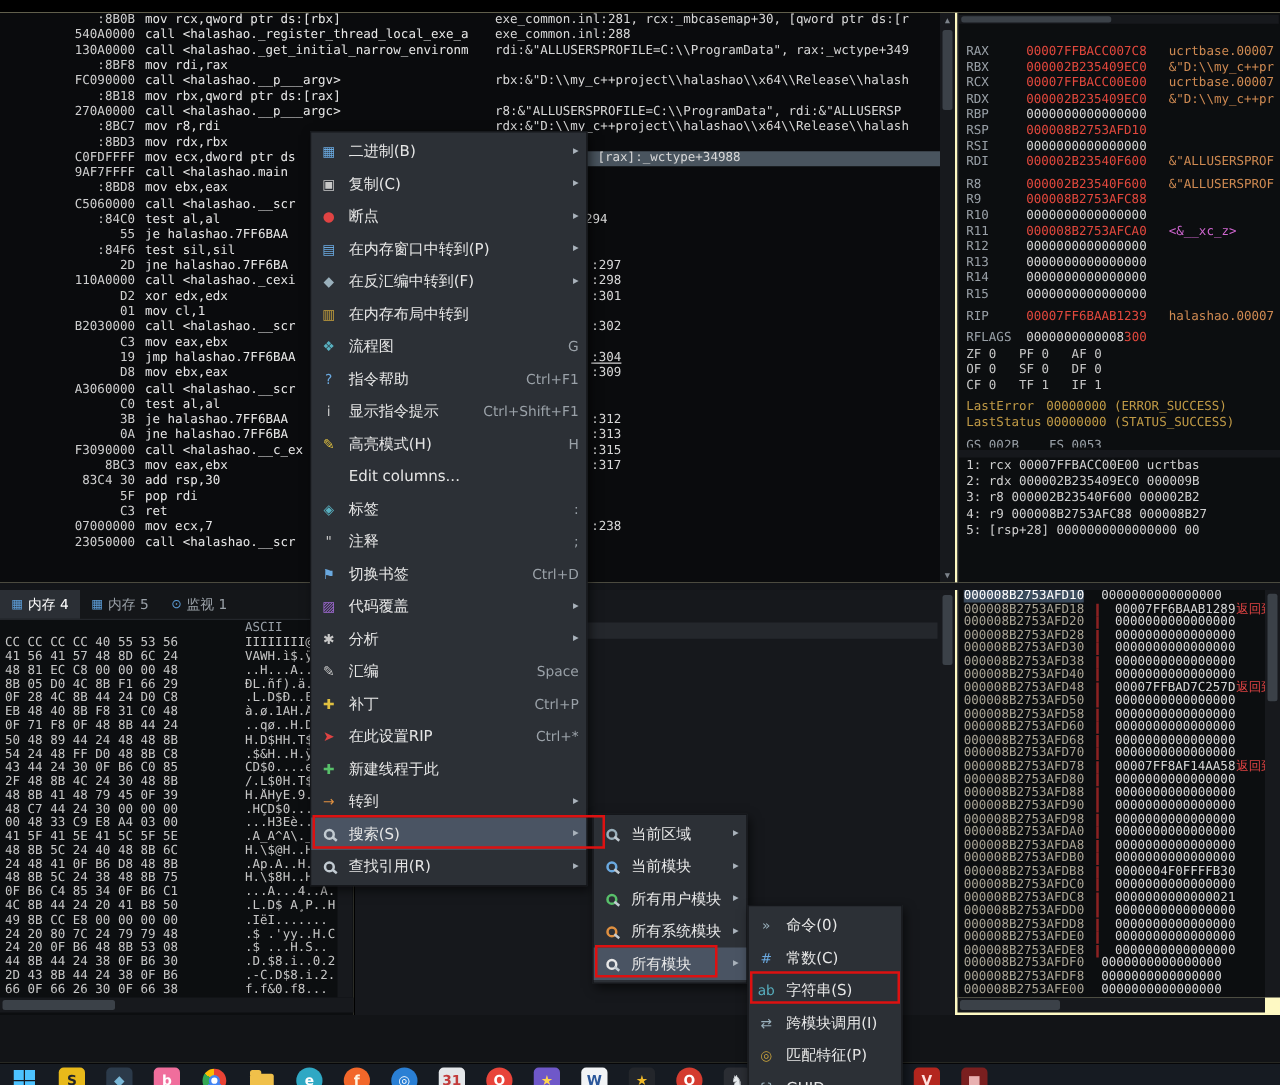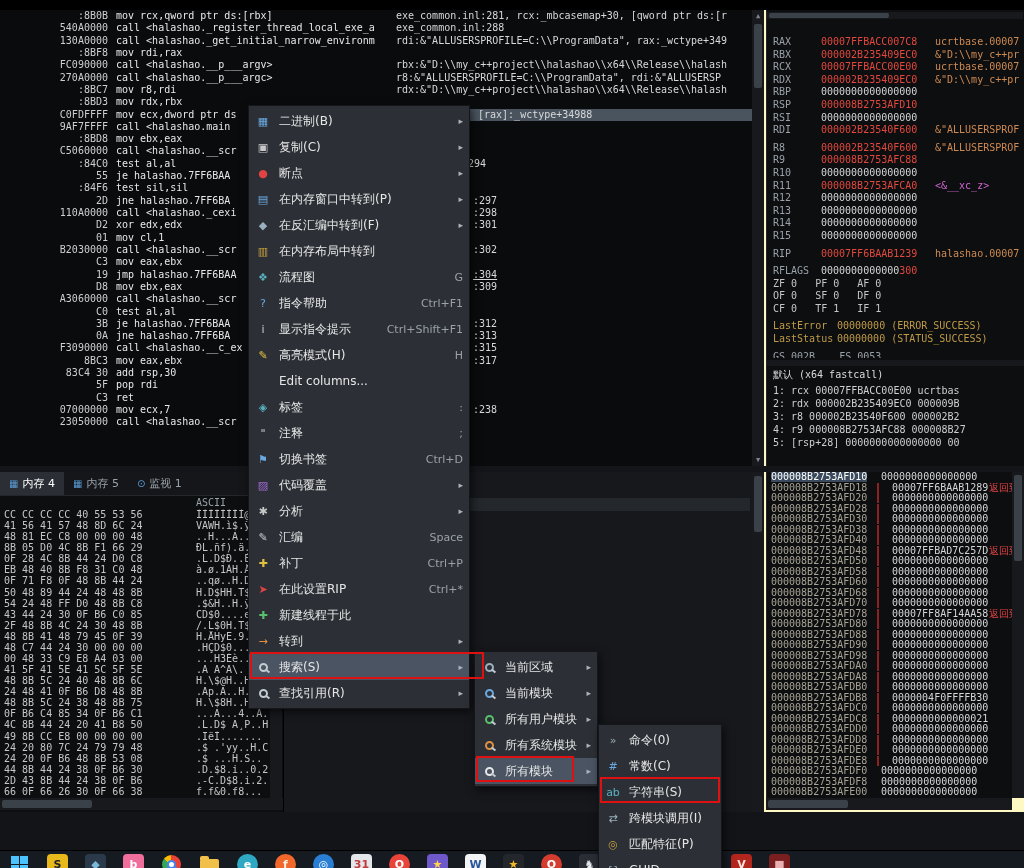--- a/index.html
+++ b/index.html
@@ -94,20 +94,21 @@
 <body>
 
 <div id="screen">
 
   <div id="disasm">
       <div class="drow"><span class="dbytes">:8B0B</span><span class="dinstr">mov rcx,qword ptr ds:[rbx]</span><span class="dcomment" style="left: 396px;">exe_common.inl:281, rcx:_mbcasemap+30, [qword ptr ds:[r</span></div>
       <div class="drow"><span class="dbytes">540A0000</span><span class="dinstr">call &lt;halashao._register_thread_local_exe_a</span><span class="dcomment" style="left: 396px;">exe_common.inl:288</span></div>
       <div class="drow"><span class="dbytes">130A0000</span><span class="dinstr">call &lt;halashao._get_initial_narrow_environm</span><span class="dcomment" style="left: 396px;">rdi:&amp;"ALLUSERSPROFILE=C:\\ProgramData", rax:_wctype+349</span></div>
       <div class="drow"><span class="dbytes">:8BF8</span><span class="dinstr">mov rdi,rax</span></div>
       <div class="drow"><span class="dbytes">FC090000</span><span class="dinstr">call &lt;halashao.__p___argv&gt;</span><span class="dcomment" style="left: 396px;">rbx:&amp;"D:\\my_c++project\\halashao\\x64\\Release\\halash</span></div>
+      <div class="drow"><span class="dbytes">:8B18</span><span class="dinstr">mov rbx,qword ptr ds:[rax]</span></div>
       <div class="drow"><span class="dbytes">270A0000</span><span class="dinstr">call &lt;halashao.__p___argc&gt;</span><span class="dcomment" style="left: 396px;">r8:&amp;"ALLUSERSPROFILE=C:\\ProgramData", rdi:&amp;"ALLUSERSP</span></div>
       <div class="drow"><span class="dbytes">:8BC7</span><span class="dinstr">mov r8,rdi</span><span class="dcomment" style="left: 396px;">rdx:&amp;"D:\\my_c++project\\halashao\\x64\\Release\\halash</span></div>
       <div class="drow"><span class="dbytes">:8BD3</span><span class="dinstr">mov rdx,rbx</span></div>
       <div class="drow"><div class="hlbar"></div><span class="dbytes">C0FDFFFF</span><span class="dinstr">mov ecx,dword ptr ds</span><span class="dcomment" style="left: 478px;">[rax]:_wctype+34988</span></div>
       <div class="drow"><span class="dbytes">9AF7FFFF</span><span class="dinstr">call &lt;halashao.main</span></div>
       <div class="drow"><span class="dbytes">:8BD8</span><span class="dinstr">mov ebx,eax</span></div>
       <div class="drow"><span class="dbytes">C5060000</span><span class="dinstr">call &lt;halashao.__scr</span></div>
       <div class="drow"><span class="dbytes">:84C0</span><span class="dinstr">test al,al</span><span class="dcomment" style="left: 462px;">:294</span></div>
       <div class="drow"><span class="dbytes">55</span><span class="dinstr">je halashao.7FF6BAA</span></div>
       <div class="drow"><span class="dbytes">:84F6</span><span class="dinstr">test sil,sil</span></div>
@@ -156,32 +157,31 @@
         <div class="rrow"><span class="rk">R9</span><span class="rv red">000008B2753AFC88</span></div>
         <div class="rrow"><span class="rk">R10</span><span class="rv">0000000000000000</span></div>
         <div class="rrow"><span class="rk">R11</span><span class="rv red">000008B2753AFCA0</span><span class="rc m">&lt;&amp;__xc_z&gt;</span></div>
         <div class="rrow"><span class="rk">R12</span><span class="rv">0000000000000000</span></div>
         <div class="rrow"><span class="rk">R13</span><span class="rv">0000000000000000</span></div>
         <div class="rrow"><span class="rk">R14</span><span class="rv">0000000000000000</span></div>
         <div class="rrow"><span class="rk">R15</span><span class="rv">0000000000000000</span></div>
         <div class="gap"></div>
         <div class="rrow"><span class="rk">RIP</span><span class="rv red">00007FF6BAAB1239</span><span class="rc o">halashao.00007</span></div>
         <div class="gap"></div>
-        <div class="rrow"><span class="rk">RFLAGS</span><span class="rv">0000000000000</span><span class="rv red">300</span></div>
+        <div class="rrow"><span class="rk">RFLAGS</span><span class="rv">0000000000008</span><span class="rv red">300</span></div>
         <div class="rrow flagline">ZF 0   PF 0   AF 0</div>
         <div class="rrow flagline">OF 0   SF 0   DF 0</div>
         <div class="rrow flagline">CF 0   TF 1   IF 1</div>
         <div class="gap"></div>
         <div class="rrow errline"><span class="rk">LastError</span><span class="rv">00000000 (ERROR_SUCCESS)</span></div>
         <div class="rrow errline"><span class="rk">LastStatus</span><span class="rv">00000000 (STATUS_SUCCESS)</span></div>
         <div class="gap"></div>
         <div class="rrow segline">GS 002B    FS 0053</div>
       </div>
     <div id="reg-split"></div>
-    <div id="defhdr">默认 (x64 fastcall)</div>
     <div id="reg-args">
         <div class="argrow">1: rcx 00007FFBACC00E00 ucrtbas</div>
         <div class="argrow">2: rdx 000002B235409EC0 000009B</div>
         <div class="argrow">3: r8 000002B23540F600 000002B2</div>
         <div class="argrow">4: r9 000008B2753AFC88 000008B27</div>
         <div class="argrow">5: [rsp+28] 0000000000000000 00</div>
       </div>
   </div>
 
   <div id="splitter-h"></div>

